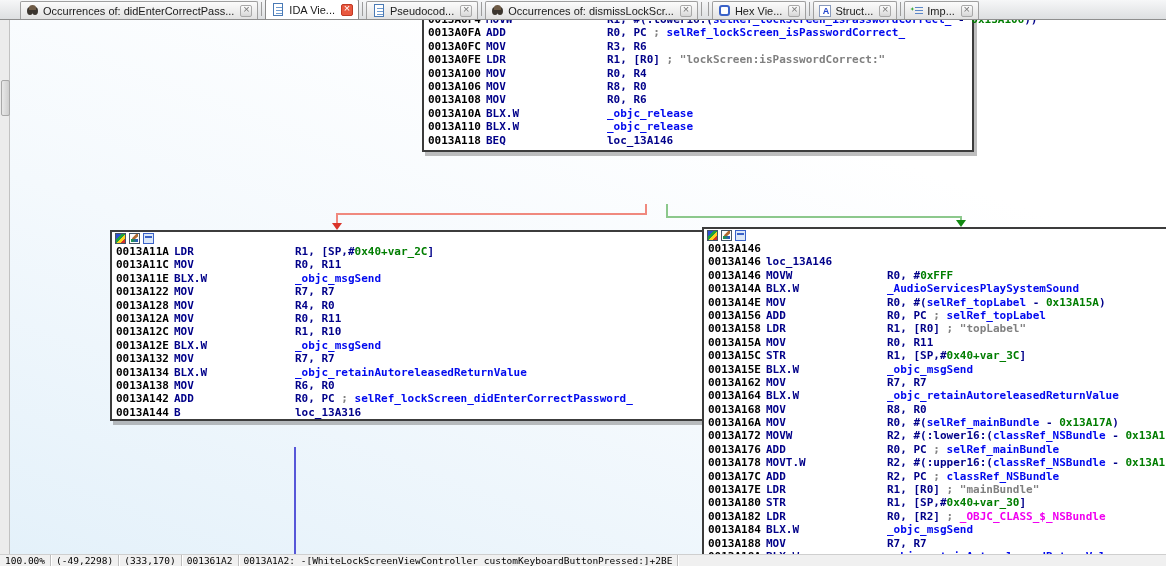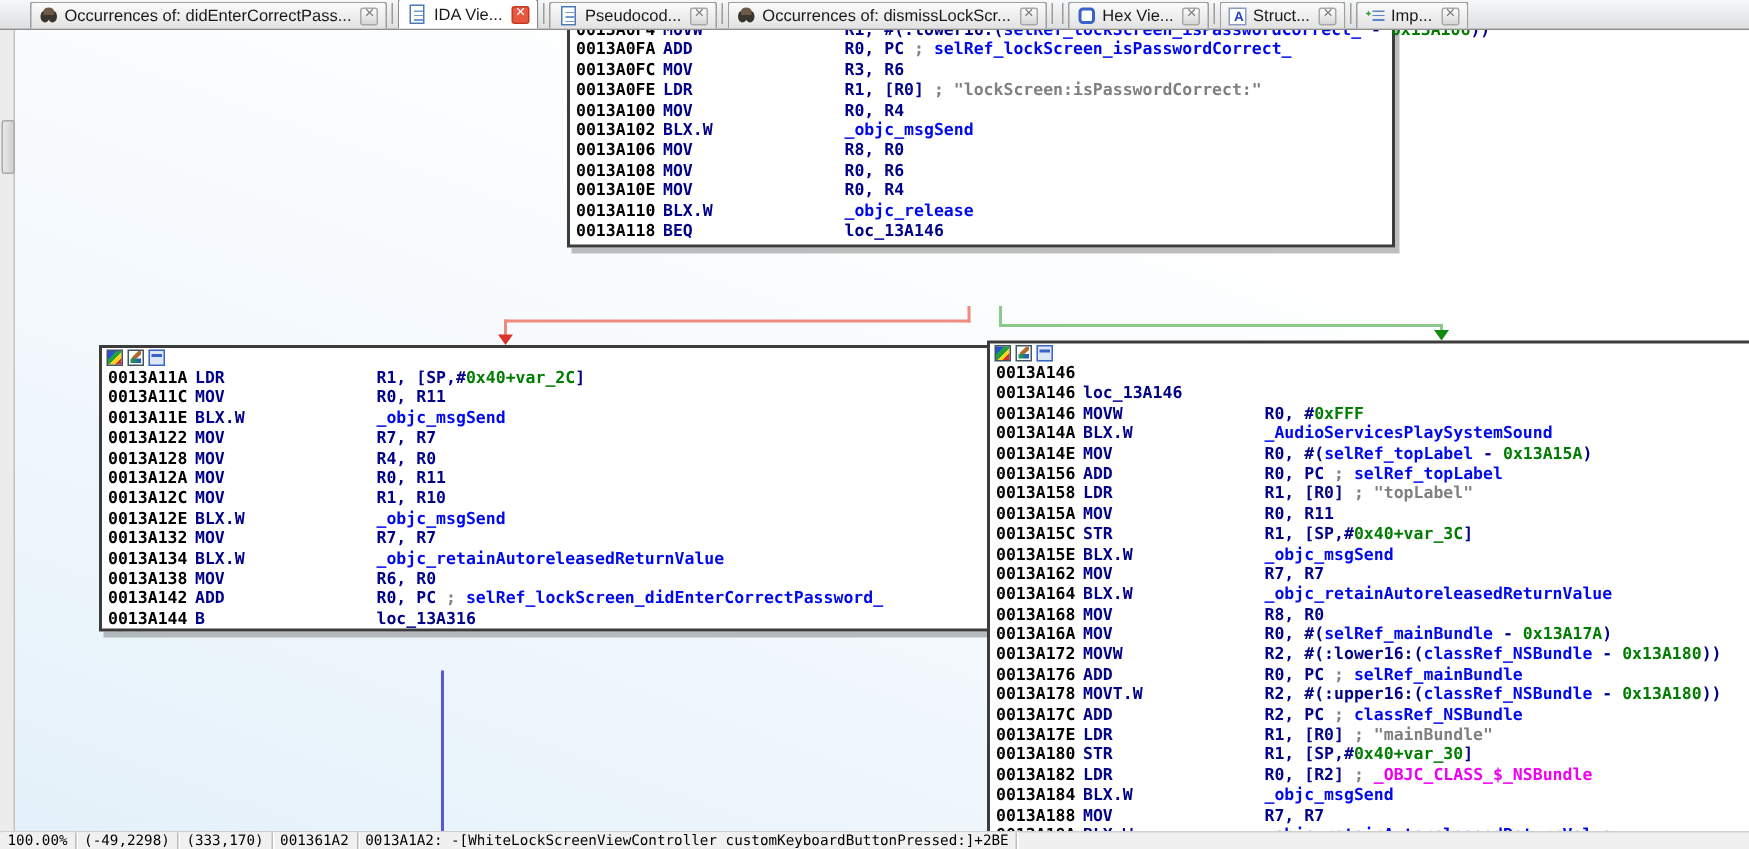--- a/index.html
+++ b/index.html
@@ -48,21 +48,21 @@
   .leftstrip{position:absolute;left:0;top:20px;width:10px;height:534px;
              background:#ececec;border-right:1px solid #c2c2c2;box-sizing:border-box;}
   .leftstrip .thumb{position:absolute;left:1px;top:60px;width:7px;height:34px;
              background:linear-gradient(90deg,#e8e8e8,#cfcfcf);border:1px solid #a8a8a8;border-radius:2px;}
 
   
   .canvas{position:absolute;left:10px;top:20px;width:1156px;height:534px;overflow:hidden;
           background:linear-gradient(200deg,#ffffff 25%,#f4f9fd 60%,#e4f1fa 100%);}
 
   .block{position:absolute;background:#fff;border:2px solid #3c3c3c;
-         box-shadow:3px 4px 0 rgba(110,110,110,.45);box-sizing:border-box;}
+         box-shadow:3px 4px 0 rgba(110,110,110,.45);box-sizing:border-box;margin-left:44px;}
   .bhdr{height:12px;display:flex;align-items:flex-start;gap:3px;padding:1px 0 0 3px;}
   .nicon{width:11px;height:11px;border:1px solid #456;box-sizing:border-box;position:relative;}
   .nicon.swatch{background:linear-gradient(135deg,#2b4fd0 0 30%,#1fa23c 30% 55%,#ffd21f 55% 75%,#d0342b 75% 100%);}
   .nicon.paint{background:#fdfdfd;}
   .nicon.paint::after{content:"";position:absolute;left:1px;top:5px;width:7px;height:3px;
         background:linear-gradient(90deg,#1fa23c,#2b4fd0);}
   .nicon.paint::before{content:"";position:absolute;left:2px;top:0;width:6px;height:6px;
         background:#b06a30;clip-path:polygon(100% 0,100% 40%,30% 100%,0 100%,0 70%,70% 0);}
   .nicon.frame{background:#dce8f8;border-color:#3a62c8;}
   .nicon.frame::after{content:"";position:absolute;left:1px;top:2px;width:7px;height:2px;background:#3a62c8;}
@@ -160,24 +160,23 @@
     <div class="ahead green" style="left:946px;top:200px;"></div>
 
     <div class="edge e-blue" style="left:284px;top:427px;width:2px;height:107px;"></div>
 
     <div class="block" style="left:368px;top:-9px;width:552px;padding-bottom:3px;">
         <div class="dl"><span class="a">0013A0F4</span><span class="m">MOVW</span><span class="c-n">R1, #(:lower16:(</span><span class="c-b">selRef_lockScreen_isPasswordCorrect_</span><span class="c-n"> - </span><span class="c-g">0x13A106</span><span class="c-n">))</span></div>
         <div class="dl"><span class="a">0013A0FA</span><span class="m">ADD</span><span class="c-n">R0, PC </span><span class="c-s">; </span><span class="c-b">selRef_lockScreen_isPasswordCorrect_</span></div>
         <div class="dl"><span class="a">0013A0FC</span><span class="m">MOV</span><span class="c-n">R3, R6</span></div>
         <div class="dl"><span class="a">0013A0FE</span><span class="m">LDR</span><span class="c-n">R1, [R0] </span><span class="c-s">; "lockScreen:isPasswordCorrect:"</span></div>
         <div class="dl"><span class="a">0013A100</span><span class="m">MOV</span><span class="c-n">R0, R4</span></div>
-        <div class="dl"><span class="a">0013A102</span><span class="m">BLX.W</span><span class="c-b">_objc_msgSend</span></div>
         <div class="dl"><span class="a">0013A106</span><span class="m">MOV</span><span class="c-n">R8, R0</span></div>
         <div class="dl"><span class="a">0013A108</span><span class="m">MOV</span><span class="c-n">R0, R6</span></div>
-        <div class="dl"><span class="a">0013A10E</span><span class="m">MOV</span><span class="c-n">R0, R4</span></div>
+        <div class="dl"><span class="a">0013A10A</span><span class="m">BLX.W</span><span class="c-b">_objc_release</span></div>
         <div class="dl"><span class="a">0013A110</span><span class="m">BLX.W</span><span class="c-b">_objc_release</span></div>
         <div class="dl"><span class="a">0013A118</span><span class="m">BEQ</span><span class="c-n">loc_13A146</span></div>
       </div>
 
     <div class="block" style="left:56px;top:210px;width:600px;">
         <div class="bhdr">
           <span class="nicon swatch"></span>
           <span class="nicon paint"></span>
           <span class="nicon frame"></span>
         </div>

